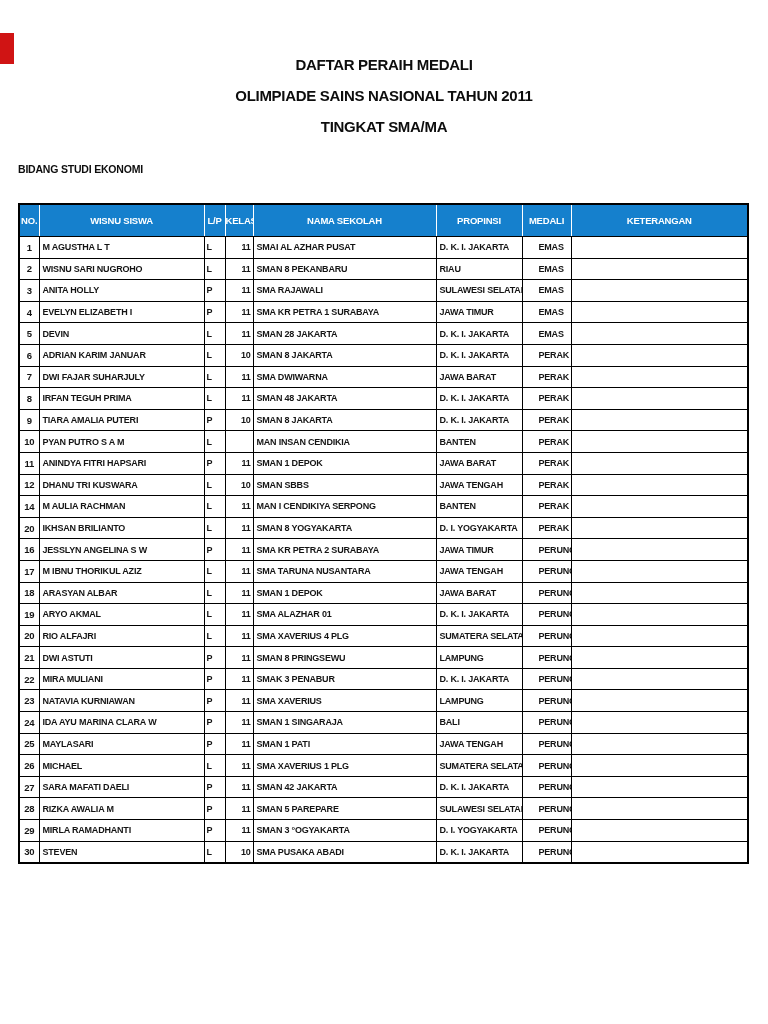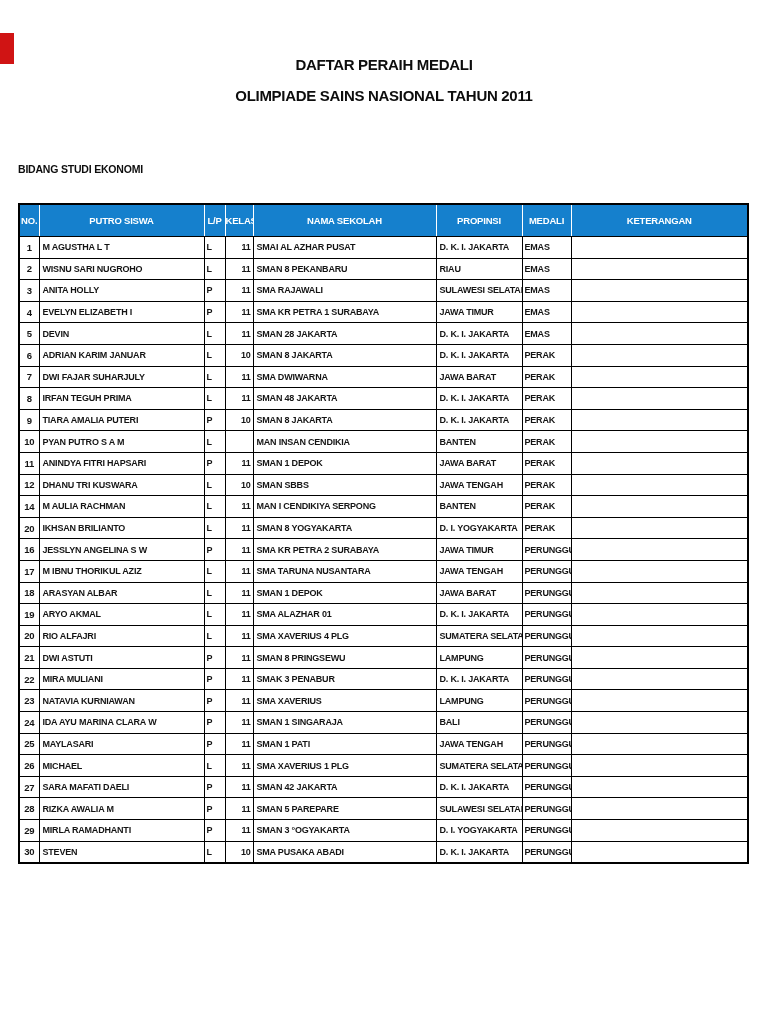--- a/index.html
+++ b/index.html
@@ -53,49 +53,50 @@
     font-size:9px; font-weight:bold; letter-spacing:-0.2px;
     color:#141414;
     padding:0 0 0 3px;
     white-space:nowrap; overflow:hidden;
     vertical-align:middle;
     background:#ffffff;
   }
   table.medal-table td:nth-child(1) { text-align:center; padding:0; font-size:9.5px; }
   table.medal-table td:nth-child(3) { padding-left:2px; }
   table.medal-table td:nth-child(4) { text-align:right; padding:0 2px 0 0; }
-  table.medal-table td:nth-child(7) { padding-left:2px; }
+  table.medal-table td:nth-child(7) { padding-left:16px; }
 </style>
 </head>
 <body>
 
 <div class="page-marker"></div>
 
 <div class="title-block">
   <div class="title-line">DAFTAR PERAIH MEDALI</div>
   <div class="title-line">OLIMPIADE SAINS NASIONAL TAHUN 2011</div>
+  <div class="title-line">TINGKAT SMA/MA</div>
 </div>
 
 <div class="section-label">BIDANG STUDI EKONOMI</div>
 
 <table class="medal-table">
   <colgroup>
     <col style="width:20px">
       <col style="width:165px">
       <col style="width:21px">
       <col style="width:28px">
     <col style="width:183px">
       <col style="width:86px">
       <col style="width:49px">
       <col style="width:177px">
   </colgroup>
   <thead>
     <tr>
       <th>NO.</th>
-      <th>PUTRO SISWA</th>
+      <th>WISNU SISWA</th>
       <th>L/P</th>
       <th>KELAS</th>
       <th>NAMA SEKOLAH</th>
       <th>PROPINSI</th>
       <th>MEDALI</th>
       <th>KETERANGAN</th>
     </tr>
   </thead>
   <tbody id="table-body">
       <tr>

